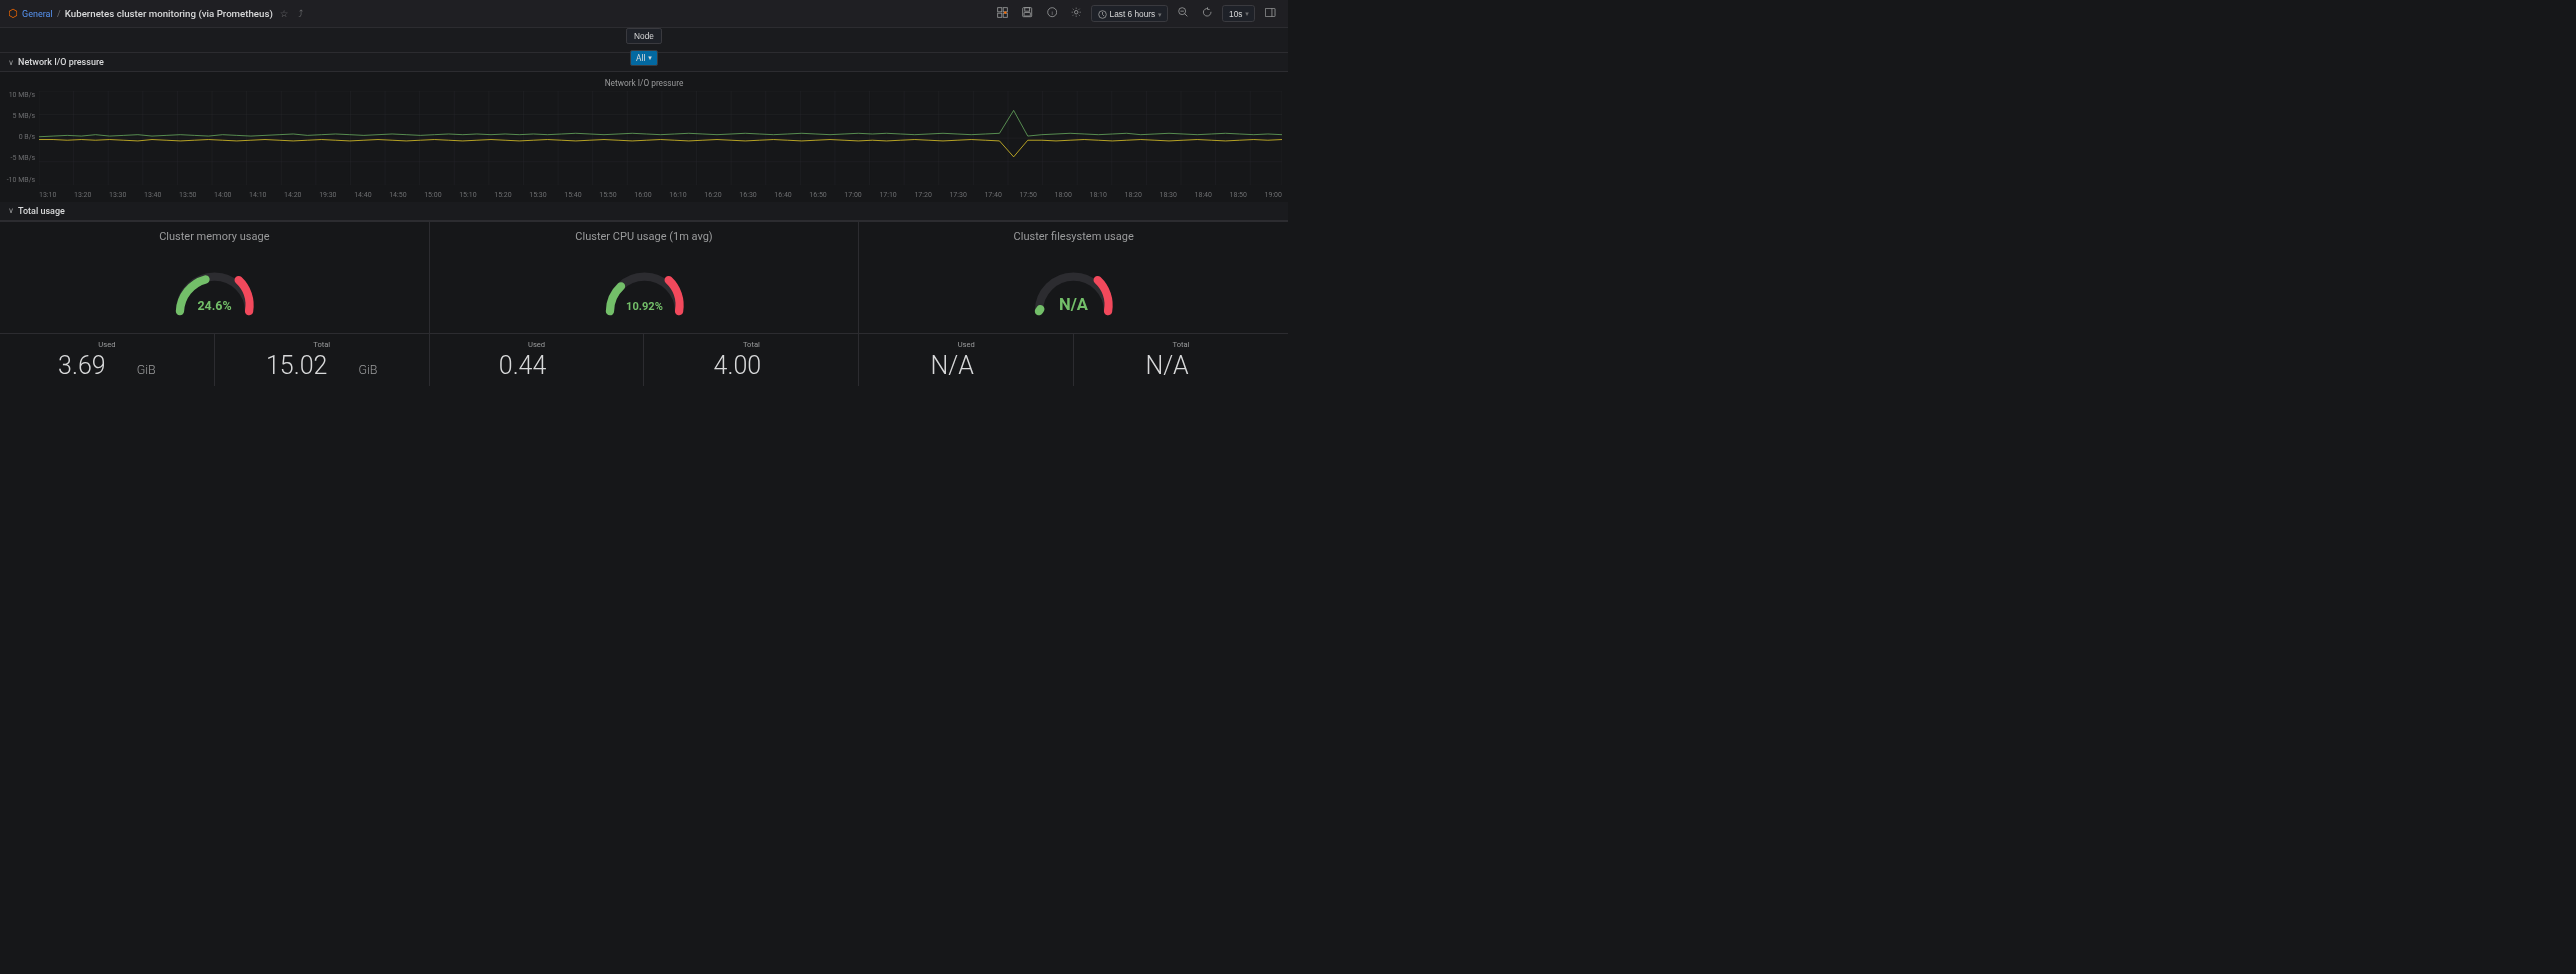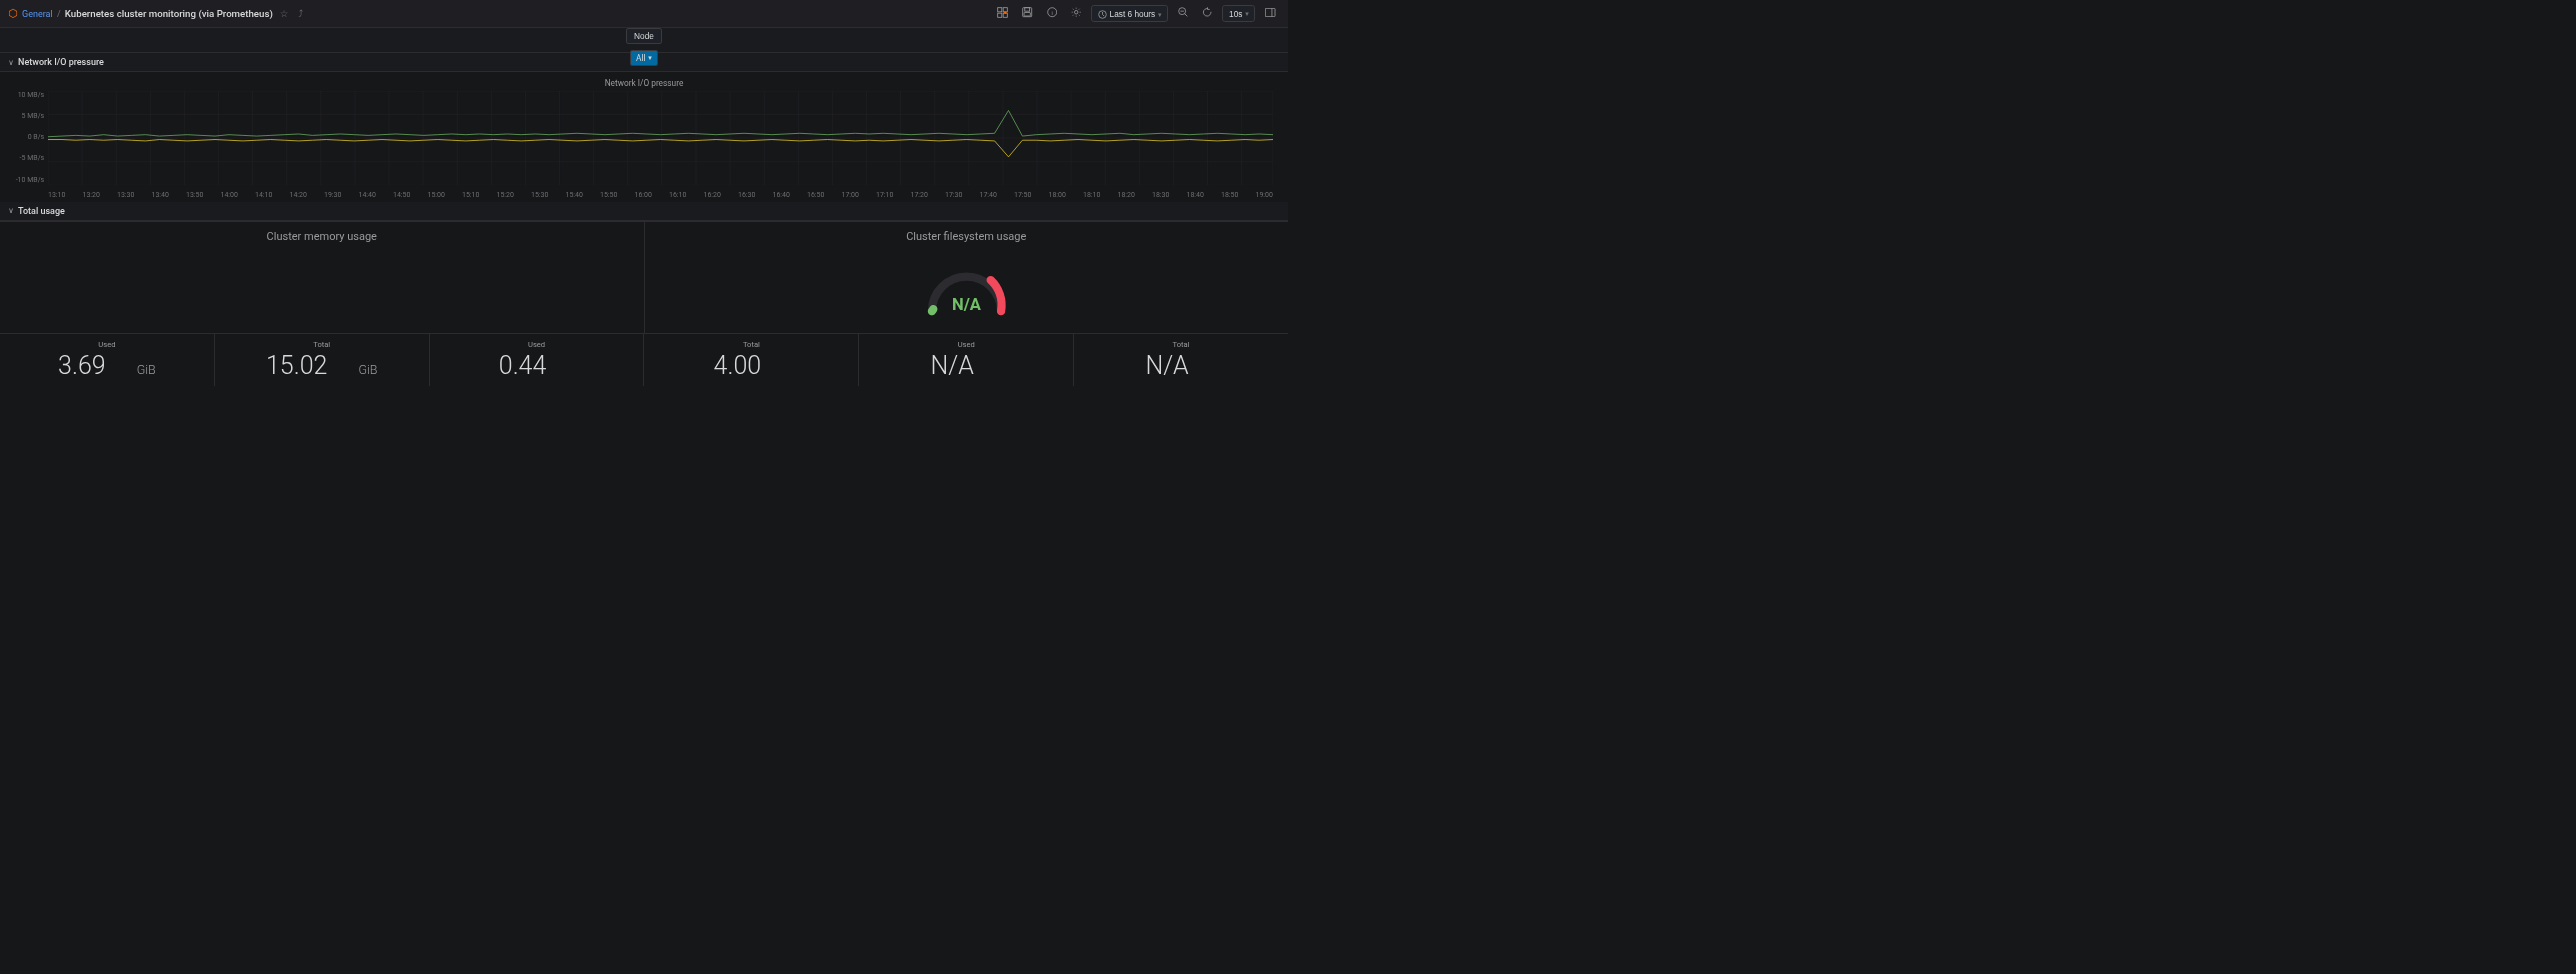--- a/index.html
+++ b/index.html
@@ -86,21 +86,21 @@
     }
     .chart-title {
       text-align: center;
       font-size: 8.3px;
       color: #9a9b9c;
       margin-bottom: 2.8px;
     }
     .chart-area {
       position: relative;
       height: 111px;
-      margin: 0 15px;
+      margin: 0 6px;
     }
     .y-labels {
       position: absolute;
       left: 0; top: 0; bottom: 16.7px;
       width: 32px;
       display: flex; flex-direction: column; justify-content: space-between;
       padding-bottom: 1.4px;
     }
     .y-label {
       font-size: 7px; color: #6e6f71;
@@ -371,22 +371,46 @@
   <span style="font-size:7.6px;color:#9a9b9c;">∨</span>
   <span>Total usage</span>
 </div>
 
 <div class="total-usage-section">
 
   <div class="gauge-row">
 
     <div class="gauge-panel">
       <div class="gauge-title">Cluster memory usage</div>
-    </div>
-
+      <div class="gauge-wrapper">
+        <svg class="gauge-svg" viewBox="0 0 140 110" style="font-size:12px">
+
+          <path d="M 20 90 A 50 50 0 0 1 120 90" fill="none" stroke="#2c2c30" stroke-width="12" stroke-linecap="round"></path>
+
+          <path d="M 105 45 A 50 50 0 0 1 120 90" fill="none" stroke="#f2495c" stroke-width="12" stroke-linecap="round"></path>
+
+          <path d="M 20 90 A 50 50 0 0 1 57 44" fill="none" stroke="#73bf69" stroke-width="12" stroke-linecap="round"></path>
+
+          <text x="70" y="88" text-anchor="middle" fill="#73bf69" font-size="18" font-weight="bold">24.6%</text>
+        </svg>
+      </div>
+    </div>
+
+    <div class="gauge-panel">
+      <div class="gauge-title">Cluster CPU usage (1m avg)</div>
+      <div class="gauge-wrapper">
+        <svg class="gauge-svg" viewBox="0 0 140 110" style="font-size:12px">
+          <path d="M 20 90 A 50 50 0 0 1 120 90" fill="none" stroke="#2c2c30" stroke-width="12" stroke-linecap="round"></path>
+          <path d="M 105 45 A 50 50 0 0 1 120 90" fill="none" stroke="#f2495c" stroke-width="12" stroke-linecap="round"></path>
+
+          <path d="M 20 90 A 50 50 0 0 1 36 54" fill="none" stroke="#73bf69" stroke-width="12" stroke-linecap="round"></path>
+          <text x="70" y="88" text-anchor="middle" fill="#73bf69" font-size="16" font-weight="bold">10.92%</text>
+        </svg>
+      </div>
+    </div>
 
     <div class="gauge-panel">
       <div class="gauge-title">Cluster filesystem usage</div>
       <div class="gauge-wrapper">
         <svg class="gauge-svg" viewBox="0 0 140 110" style="font-size:12px">
           <path d="M 20 90 A 50 50 0 0 1 120 90" fill="none" stroke="#2c2c30" stroke-width="12" stroke-linecap="round"></path>
           <path d="M 105 45 A 50 50 0 0 1 120 90" fill="none" stroke="#f2495c" stroke-width="12" stroke-linecap="round"></path>
           <path d="M 20 90 A 50 50 0 0 1 22 87" fill="none" stroke="#73bf69" stroke-width="12" stroke-linecap="round"></path>
           <text x="70" y="88" text-anchor="middle" fill="#73bf69" font-size="24" font-weight="bold">N/A</text>
         </svg>

